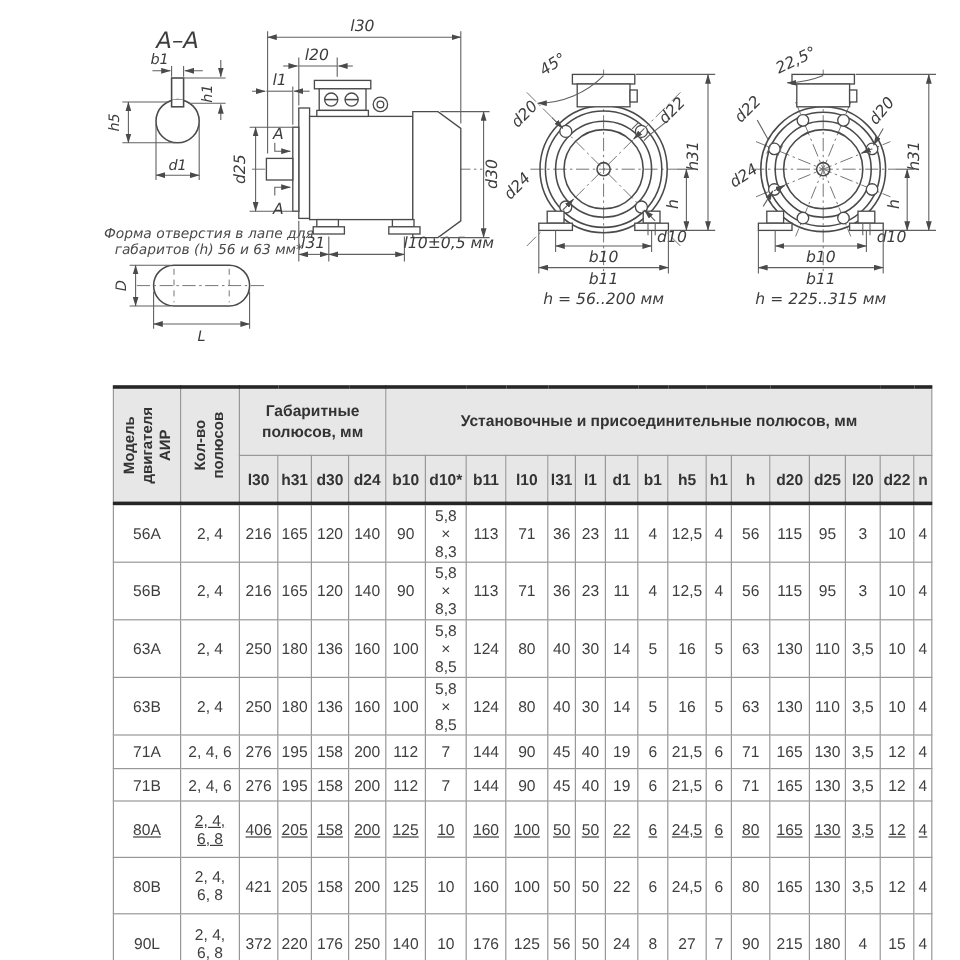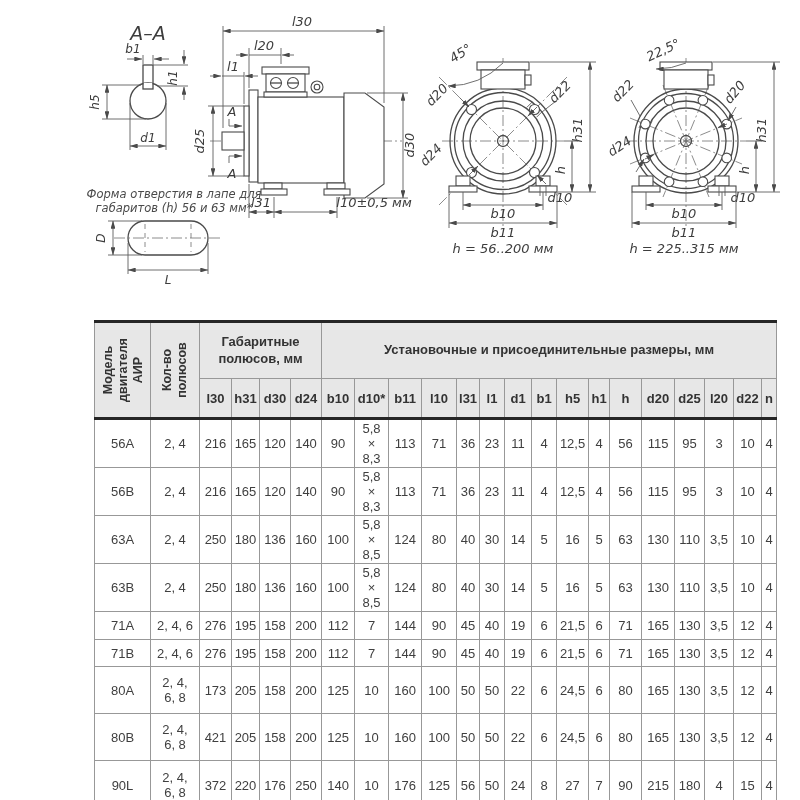--- a/index.html
+++ b/index.html
@@ -314,21 +314,21 @@
   </colgroup>
   <thead>
     <tr>
       <th rowspan="2" class="rot"><div class="vtxt">Модель
 двигателя
 АИР</div></th>
       <th rowspan="2" class="rot"><div class="vtxt">Кол-во
 полюсов</div></th>
       <th colspan="4" class="grp">Габаритные
 полюсов, мм</th>
-      <th colspan="16" class="grp">Установочные и присоединительные размеры, мм</th>
+      <th colspan="16" class="grp">Установочные и присоединительные полюсов, мм</th>
     </tr>
     <tr id="col-row">
           <th class="sub">l30</th>
           <th class="sub">h31</th>
           <th class="sub">d30</th>
           <th class="sub">d24</th>
           <th class="sub">b10</th>
           <th class="sub">d10*</th>
           <th class="sub">b11</th>
           <th class="sub">l10</th>
@@ -488,25 +488,25 @@
           <td>6</td>
           <td>21,5</td>
           <td>6</td>
           <td>71</td>
           <td>165</td>
           <td>130</td>
           <td>3,5</td>
           <td>12</td>
           <td>4</td>
         </tr>
-        <tr style="height: 47px;">
+        <tr style="height: 47px; text-decoration: underline;">
           <td class="model">80А</td>
           <td class="poles">2, 4,
 6, 8</td>
-          <td>173</td>
+          <td>406</td>
           <td>205</td>
           <td>158</td>
           <td>200</td>
           <td>125</td>
           <td>10</td>
           <td>160</td>
           <td>100</td>
           <td>50</td>
           <td>50</td>
           <td>22</td>

